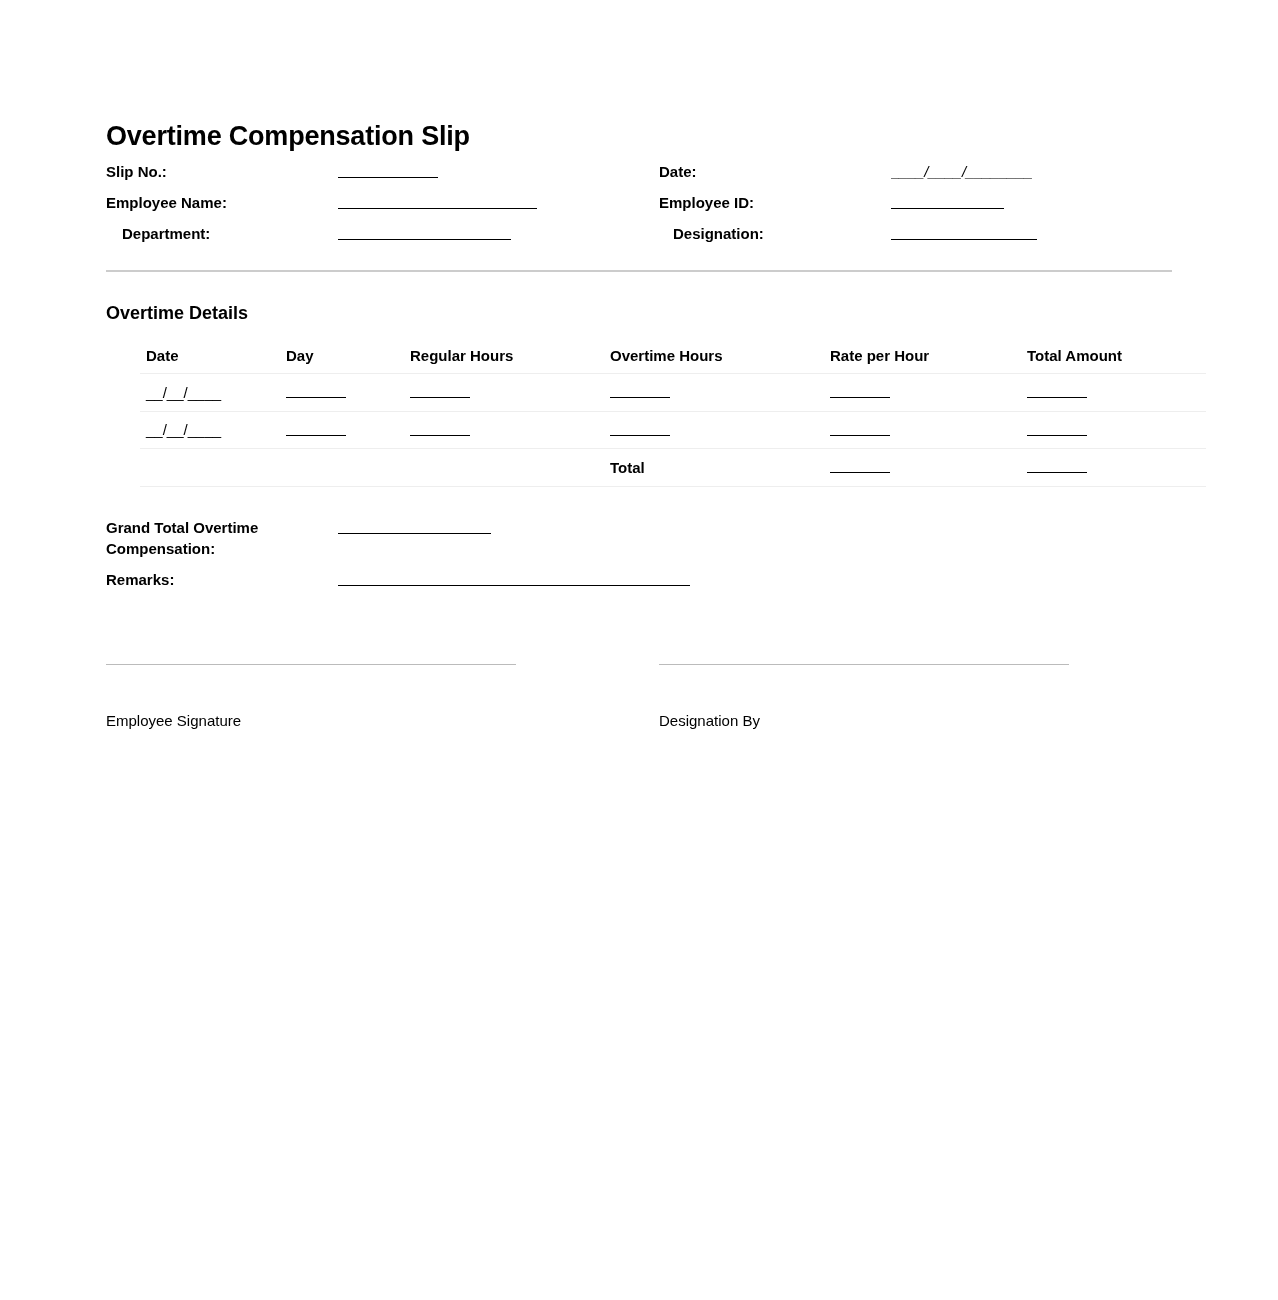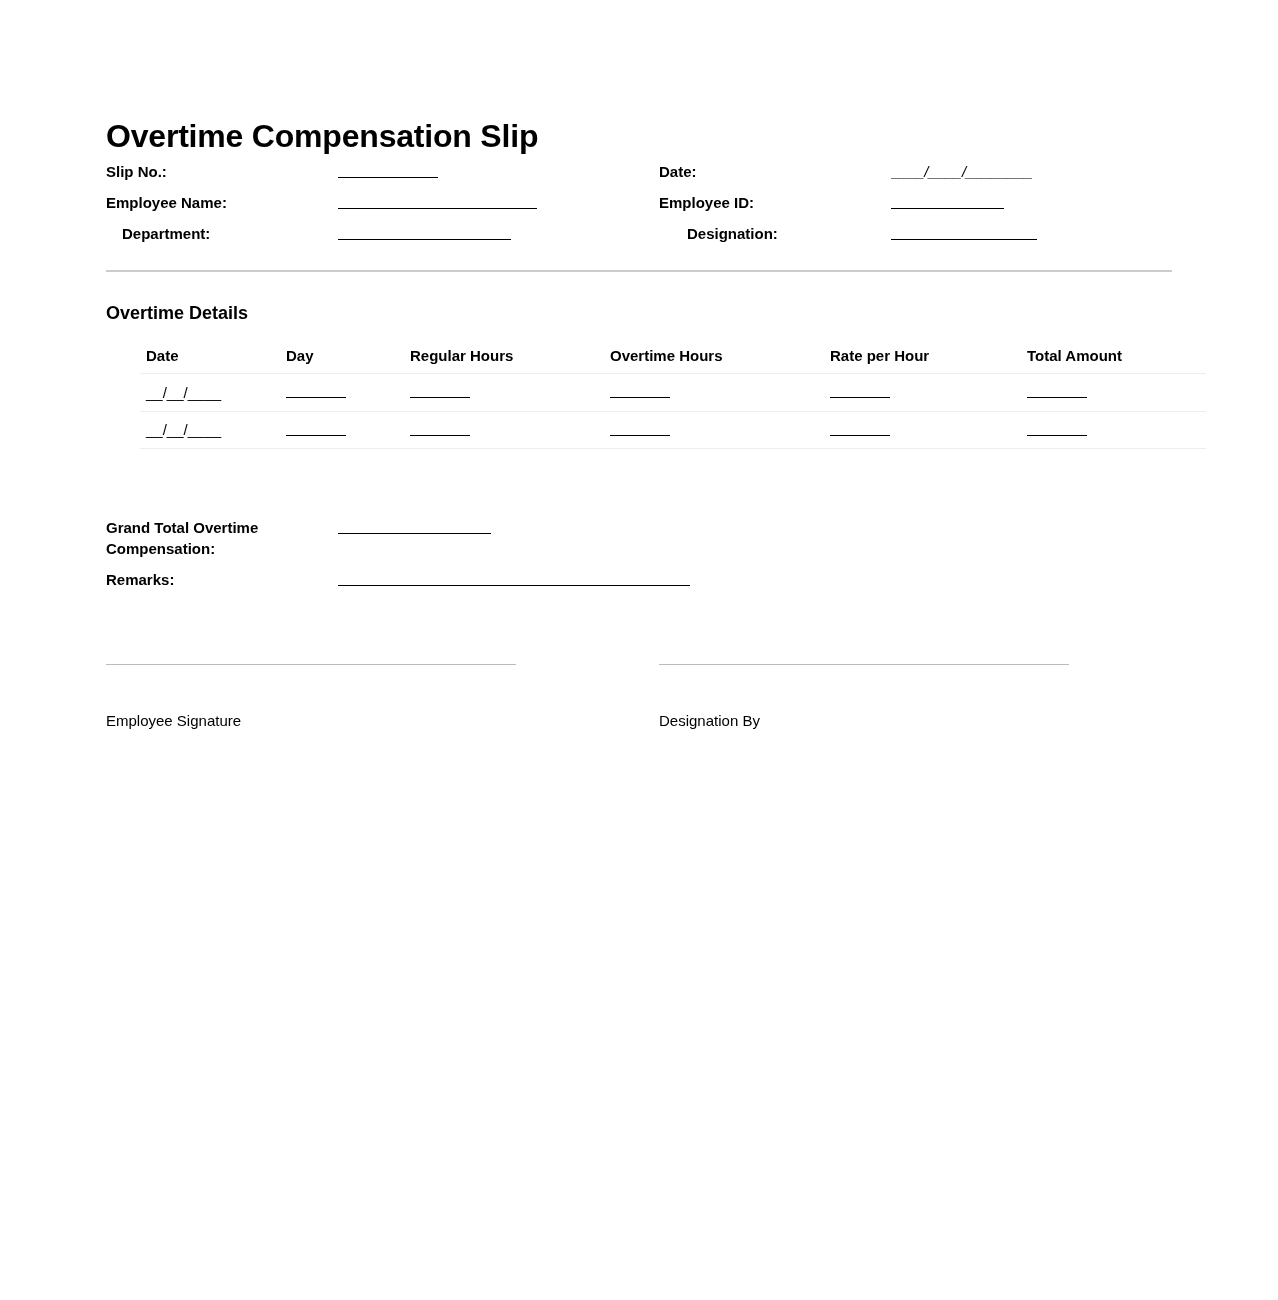--- a/index.html
+++ b/index.html
@@ -4,21 +4,21 @@
   <style>
     html, body { margin: 0; padding: 0; background: #ffffff; }
     body {
       width: 1278px; height: 1300px; position: relative;
       font-family: "Liberation Sans", "DejaVu Sans", sans-serif;
       color: #000;
     }
     .page { position: absolute; left: 106px; top: 0; width: 1066px; }
     .title {
       position: absolute; left: 0; top: 116px;
-      font-size: 32px; font-weight: 700; letter-spacing: -0.2px;
+      font-size: 27px; font-weight: 700; letter-spacing: -0.2px;
       margin: 0; line-height: 40px; white-space: nowrap;
     }
     .info-row { position: absolute; left: 0; width: 1066px; height: 22px; }
     .lbl {
       position: absolute; font-size: 15px; font-weight: 700;
       line-height: 20px; white-space: nowrap;
     }
     .blank {
       position: absolute; font-size: 15px; line-height: 20px; white-space: nowrap;
       overflow: hidden;
@@ -78,21 +78,21 @@
   <div class="info-row" style="top:193px;">
     <span class="lbl" style="left:0;">Employee Name:</span>
     <span class="line" style="left:232px; top:15px; width:199px;"></span>
     <span class="lbl" style="left:553px;">Employee ID:</span>
     <span class="line" style="left:785px; top:15px; width:113px;"></span>
   </div>
 
   <div class="info-row" style="top:224px;">
     <span class="lbl" style="left:16px;">Department:</span>
     <span class="line" style="left:232px; top:15px; width:173px;"></span>
-    <span class="lbl" style="left:581px;text-align:center;">Designation:</span>
+    <span class="lbl" style="left:567px;text-align:center;">Designation:</span>
     <span class="line" style="left:785px; top:15px; width:146px;"></span>
   </div>
 
   <div class="divider"></div>
 
   <h2 class="section-title">Overtime Details</h2>
 
   <table class="ot">
     <colgroup>
       <col style="width:140px;">
@@ -122,20 +122,28 @@
         <td><span class="cell-line" style="width:60px;"></span></td>
       </tr>
       <tr>
         <td><span class="date-blank">__/__/____</span></td>
         <td><span class="cell-line" style="width:60px;"></span></td>
         <td><span class="cell-line" style="width:60px;"></span></td>
         <td><span class="cell-line" style="width:60px;"></span></td>
         <td><span class="cell-line" style="width:60px;"></span></td>
         <td><span class="cell-line" style="width:60px;"></span></td>
       </tr>
+      <tr>
+        <td></td>
+        <td></td>
+        <td></td>
+        <td class="total-label">Total</td>
+        <td><span class="cell-line" style="width:60px;"></span></td>
+        <td><span class="cell-line" style="width:60px;"></span></td>
+      </tr>
     </tbody>
   </table>
 
   <div class="lbl" style="left:0; top:518px;">Grand Total Overtime</div>
   <div class="lbl" style="left:0; top:539px;">Compensation:</div>
   <span class="line" style="left:232px; top:533px; width:153px;"></span>
 
   <div class="lbl" style="left:0; top:570px;">Remarks:</div>
   <span class="line" style="left:232px; top:585px; width:352px;"></span>
 

